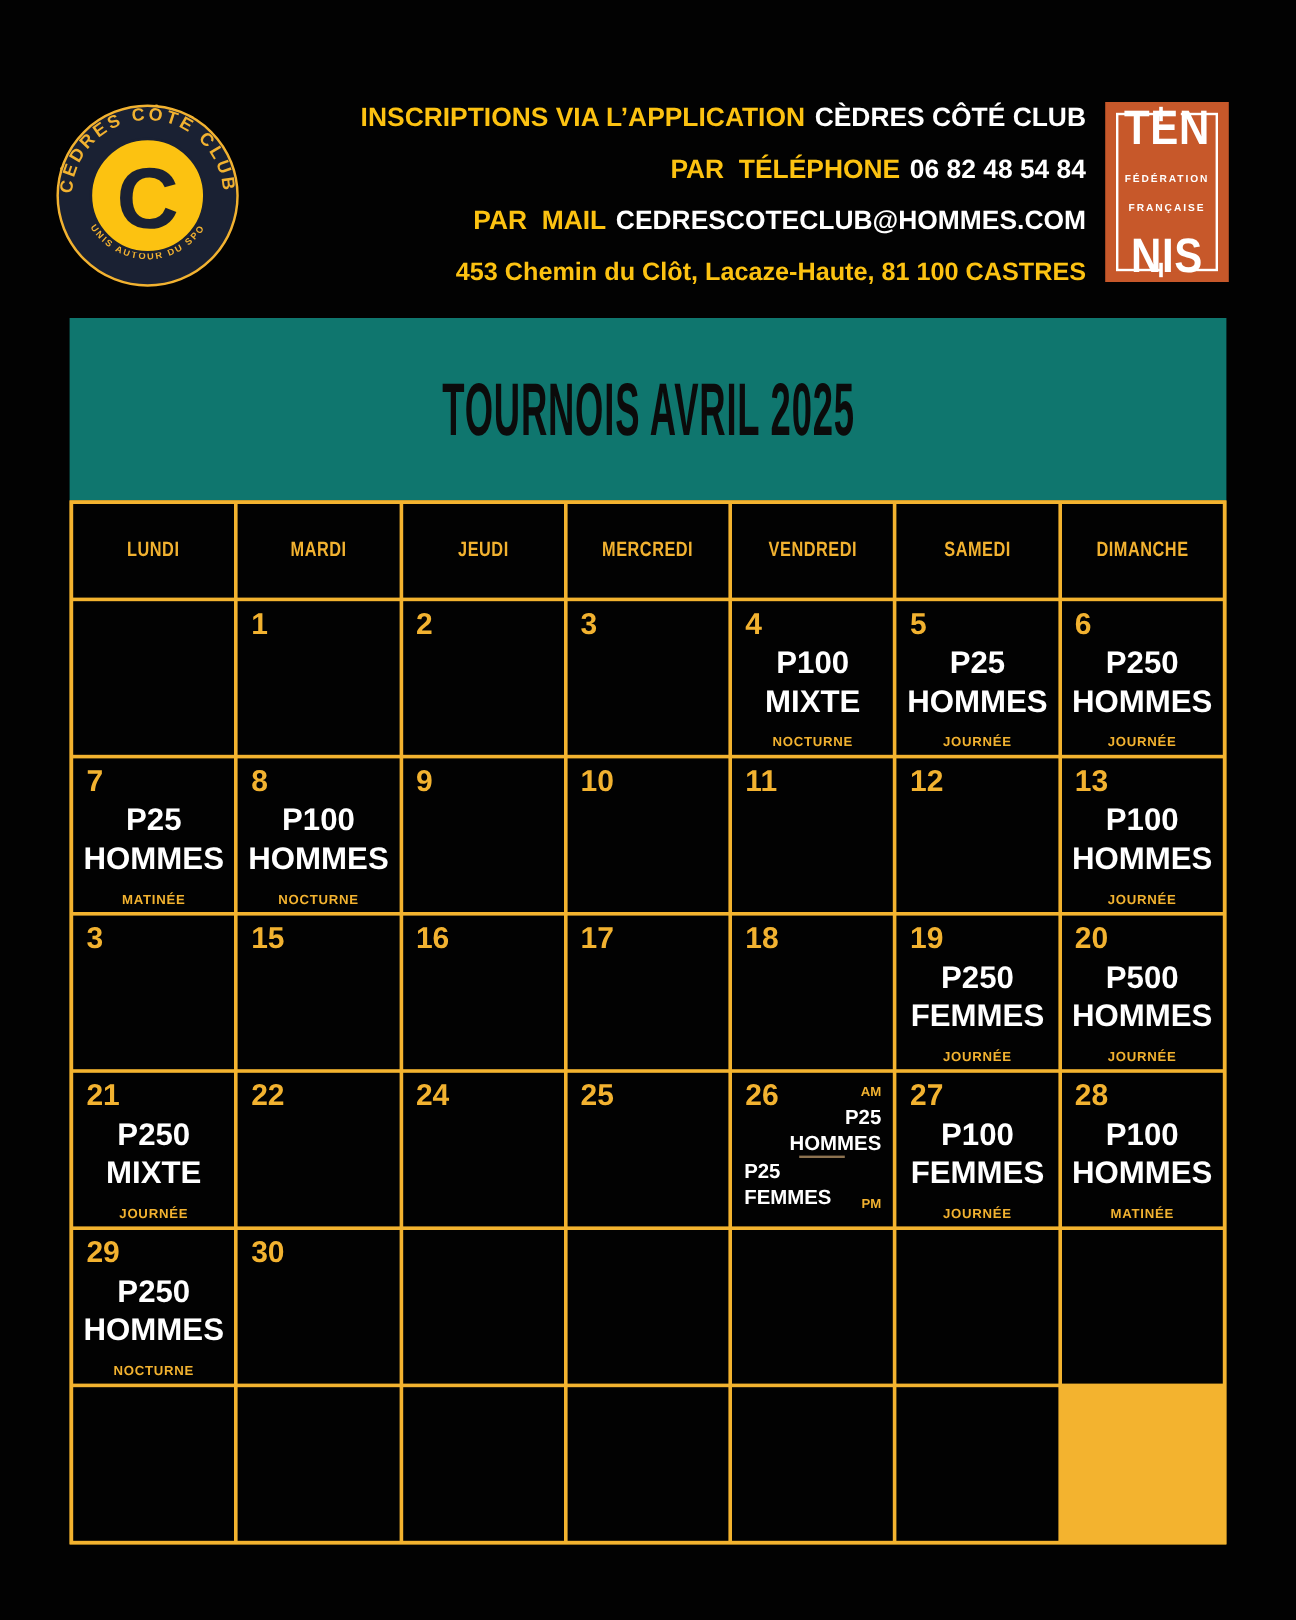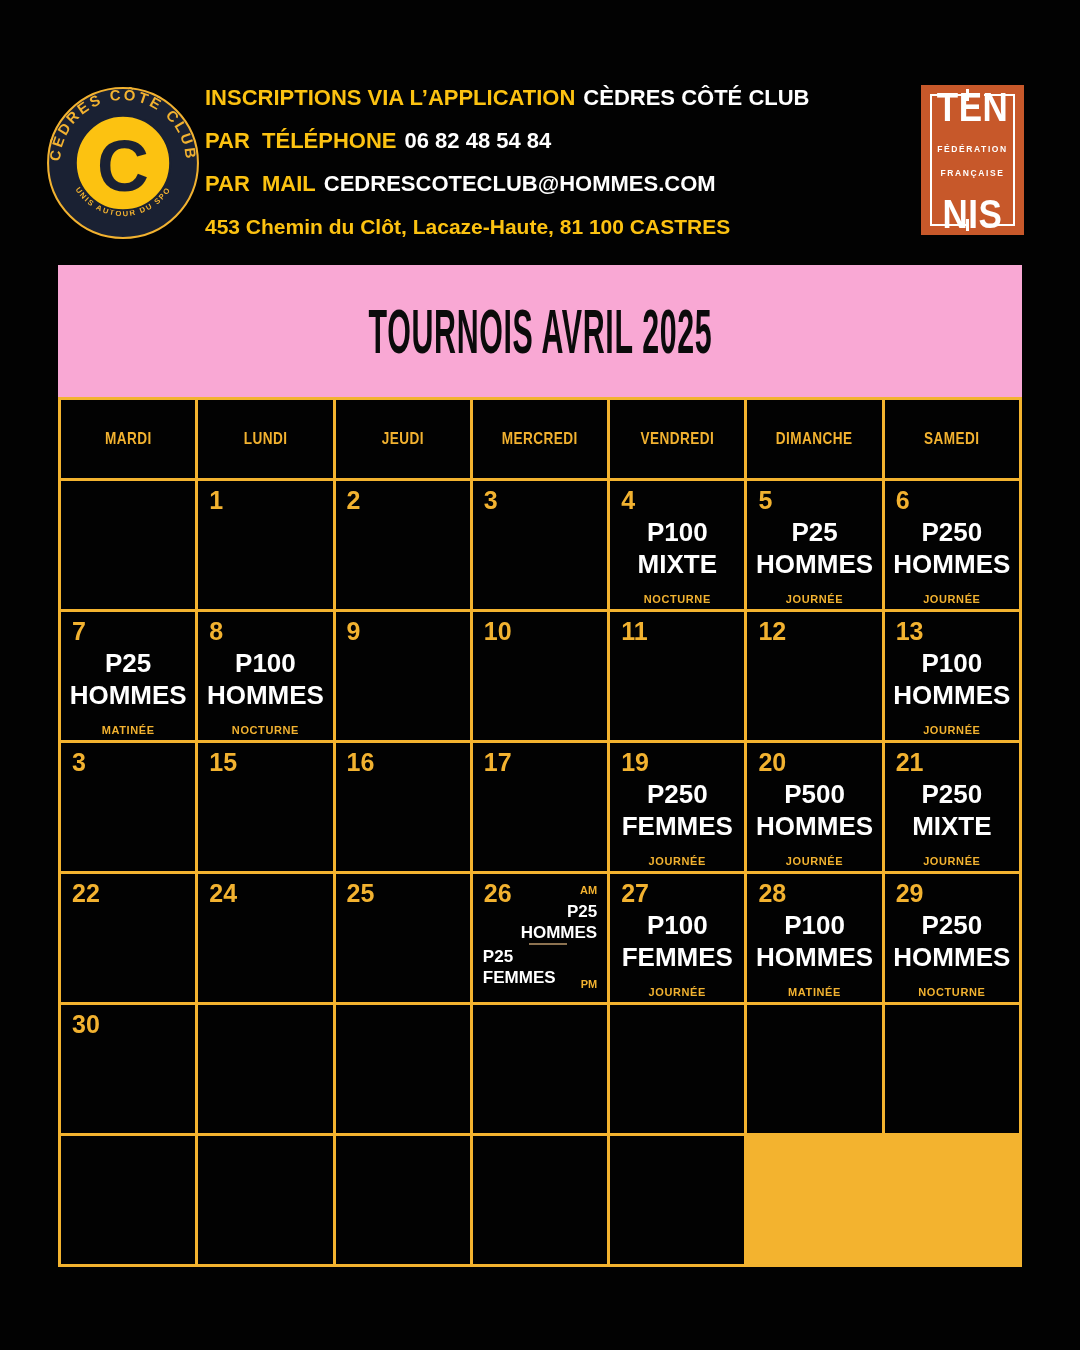--- a/index.html
+++ b/index.html
@@ -7,21 +7,21 @@
   .page {
     position:relative; width:1080px; height:1350px; background:#020202;
     font-family:"Liberation Sans", sans-serif; overflow:hidden;
   }
 
   
   .club-logo { position:absolute; left:46px; top:86px; width:154px; height:154px; }
 
   .contact {
     position:absolute; left:205px; top:86px; width:700px;
-    text-align:left; font-weight:bold; font-size:22px; line-height:24px;
+    text-align:right; font-weight:bold; font-size:22px; line-height:24px;
   }
   .contact .line { margin-bottom:19px; white-space:nowrap; }
   .c-label { color:#FCC211; white-space:pre; }
   .c-value { color:#FFFFFF; margin-left:8px; }
   .c-address { color:#FCC211; font-size:21px; }
 
   .fft {
     position:absolute; left:921px; top:85px; width:103px; height:150px;
     background:#C7582A;
   }
@@ -31,21 +31,21 @@
   .fft-tick { position:absolute; left:50%; width:3px; height:12px; background:#fff; transform:translateX(-7px); }
   .fft-tick.top { top:4px; } .fft-tick.bottom { bottom:4px; }
   .fft-text { position:absolute; left:0; right:0; top:0; bottom:0; display:flex; flex-direction:column; align-items:center; justify-content:center; color:#fff;gap:12px; }
   .fft-big { font-size:35px; font-weight:bold; line-height:30px; letter-spacing:0.5px; transform:scaleY(1.15); }
   .fft-small { font-size:8.5px; font-weight:bold; letter-spacing:1.6px; line-height:11px; margin-top:1px; }
   .fft-small.first { margin-top:10px; }
   .fft-big.bottom { margin-top:8px; }
 
   
   .calendar { position:absolute; left:58px; top:265px; width:964px; }
-  .banner { height:132px; background:#f9a8d4; display:flex; align-items:center; justify-content:center; }
+  .banner { height:152px; background:#0f766e; display:flex; align-items:center; justify-content:center; }
   .title {
     font-size:46px; font-weight:bold; color:#0b0b0b; white-space:nowrap;
     transform:scale(0.66,1.35); letter-spacing:1px;
   }
   .grid {
     display:grid; grid-template-columns:repeat(7,1fr);
     grid-template-rows:78px repeat(6,128px);
     gap:3px; border:3px solid #F3B32F; background:#F3B32F;
   }
   .cell { background:#020202; position:relative; }
@@ -114,39 +114,39 @@
       <div class="fft-big bottom">NIS</div>
     </div>
   </div>
 
   <div class="calendar">
     <div class="banner">
       <div class="title">TOURNOIS AVRIL 2025</div>
     </div>
     <div class="grid" id="grid">
         <div class="cell day-cell">
+          <span class="day-label">LUNDI</span>
+        </div>
+        <div class="cell day-cell">
           <span class="day-label">MARDI</span>
         </div>
         <div class="cell day-cell">
-          <span class="day-label">LUNDI</span>
-        </div>
-        <div class="cell day-cell">
           <span class="day-label">JEUDI</span>
         </div>
         <div class="cell day-cell">
           <span class="day-label">MERCREDI</span>
         </div>
         <div class="cell day-cell">
           <span class="day-label">VENDREDI</span>
         </div>
         <div class="cell day-cell">
+          <span class="day-label">SAMEDI</span>
+        </div>
+        <div class="cell day-cell">
           <span class="day-label">DIMANCHE</span>
-        </div>
-        <div class="cell day-cell">
-          <span class="day-label">SAMEDI</span>
         </div>
         <div class="cell"></div>
         <div class="cell">
           <span class="date">1</span>
         </div>
         <div class="cell">
           <span class="date">2</span>
         </div>
         <div class="cell">
           <span class="date">3</span>
@@ -215,20 +215,23 @@
           <span class="date">3</span>
         </div>
         <div class="cell">
           <span class="date">15</span>
         </div>
         <div class="cell">
           <span class="date">16</span>
         </div>
         <div class="cell">
           <span class="date">17</span>
+        </div>
+        <div class="cell">
+          <span class="date">18</span>
         </div>
         <div class="cell">
           <span class="date">19</span>
           <div class="event">
             <div class="ev-line">P250</div>
             <div class="ev-line">FEMMES</div>
             <div class="caption">JOURNÉE</div>
           </div>
         </div>
         <div class="cell">

